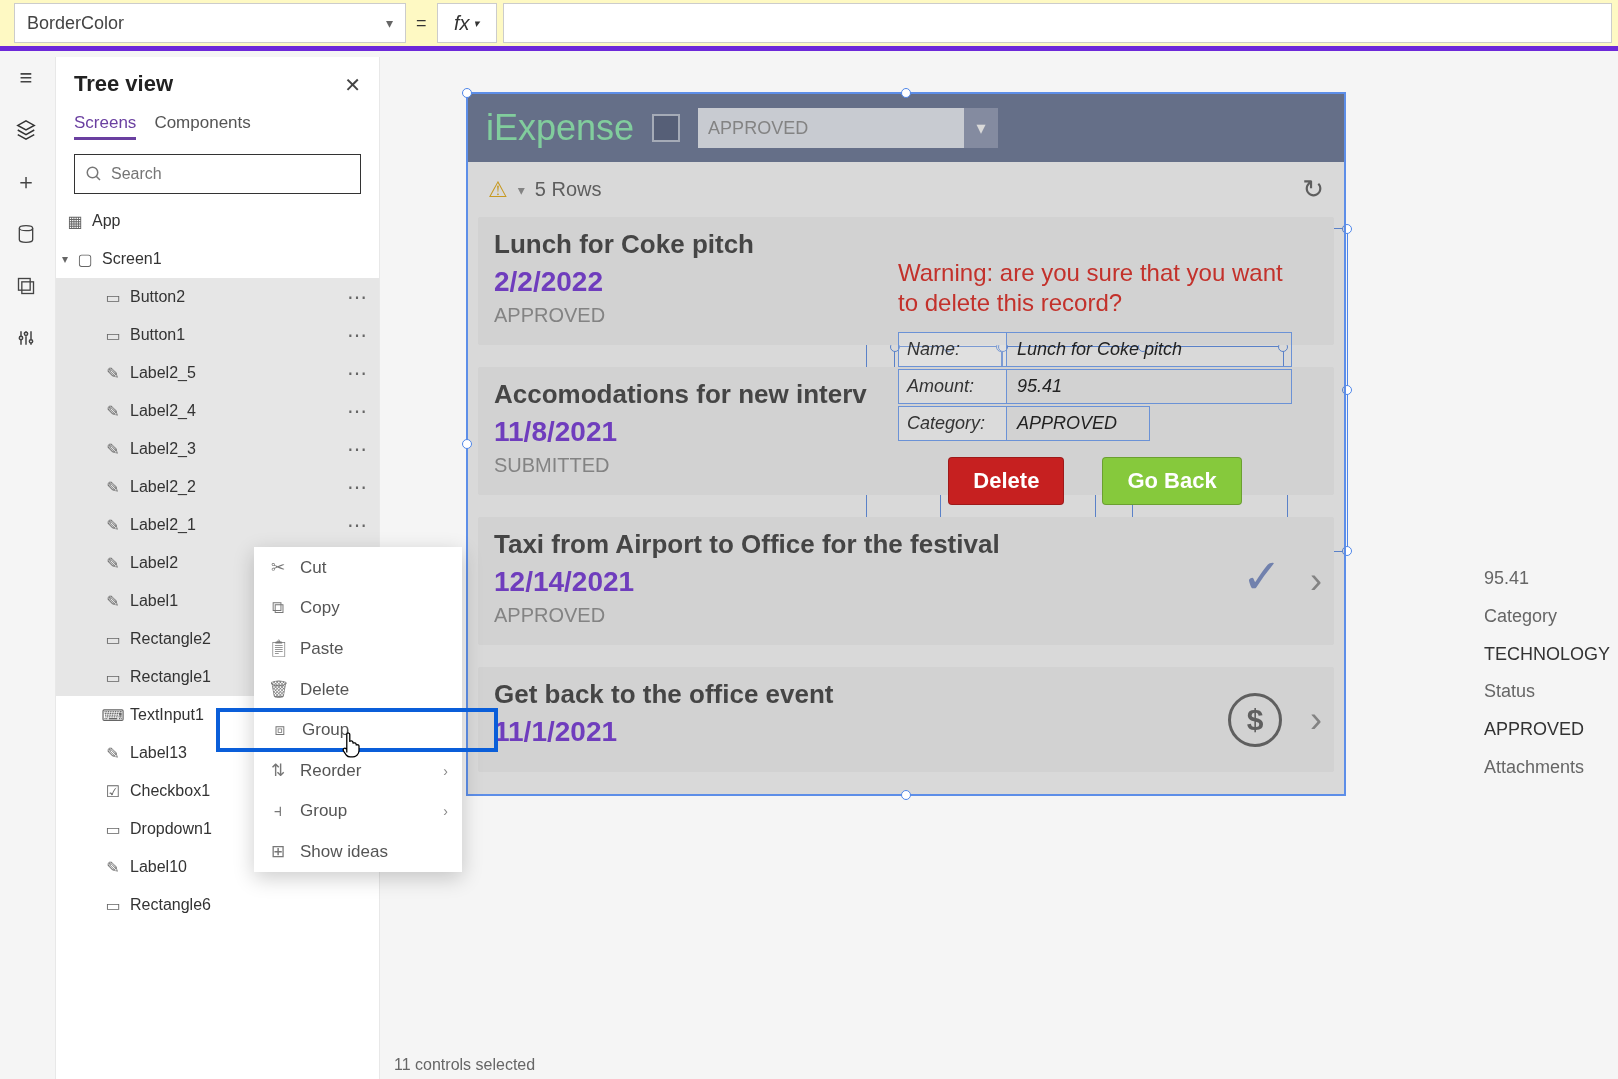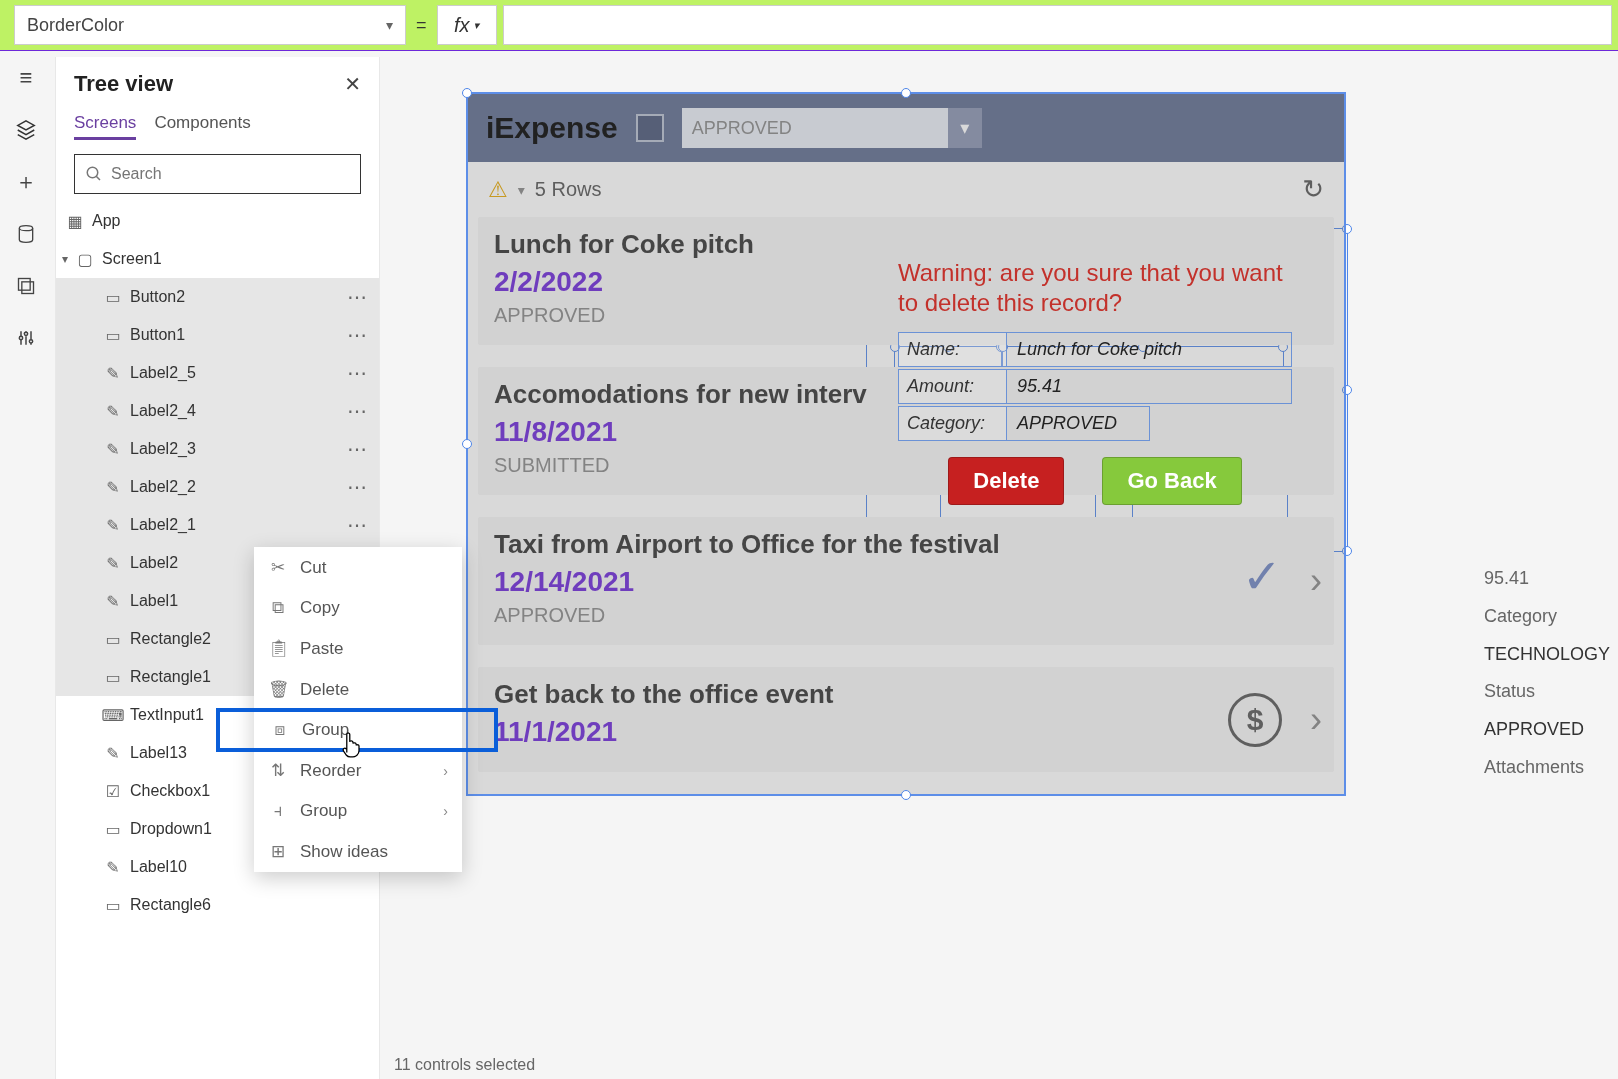--- a/index.html
+++ b/index.html
@@ -1,32 +1,32 @@
 <!DOCTYPE html>
 <html><head>
 <meta charset="utf-8">
 <style>
 * { box-sizing: border-box; margin: 0; padding: 0; font-family: "Segoe UI", Arial, sans-serif; }
 body { background: #f5f5f5; width: 1618px; height: 1079px; overflow: hidden; position: relative; }
 
 
-.top-bar { position: absolute; top: 0; left: 0; right: 0; height: 51px; background: #bef264; display: flex; align-items: center; border-bottom: 1px solid #6d28d9; }
+.top-bar { position: absolute; top: 0; left: 0; right: 0; height: 51px; background: #fef9c3; display: flex; align-items: center; border-bottom: 5px solid #6d28d9; }
 .prop-select { margin-left: 14px; width: 392px; height: 40px; border: 1px solid #ccc; padding: 0 12px; color: #444; font-size: 18px; display: flex; align-items: center; justify-content: space-between; background: #fff; }
 .prop-select .chev { font-size: 14px; color: #666; }
 .eq { margin: 0 10px; color: #333; font-size: 18px; }
 .fx-box { width: 60px; height: 40px; border: 1px solid #ccc; display: flex; align-items: center; justify-content: center; font-style: italic; font-size: 20px; color: #333; background: #fff; margin-right: 6px; }
 .formula-bar { flex: 1; height: 40px; border: 1px solid #ccc; margin-right: 6px; background: #fff; }
 
 
 .left-rail { position: absolute; top: 57px; left: 0; width: 52px; height: calc(100% - 57px); background: #f5f5f5; display: flex; flex-direction: column; align-items: center; padding-top: 8px; gap: 26px; }
 .rail-icon { width: 26px; height: 26px; color: #444; display: flex; align-items: center; justify-content: center; font-size: 22px; }
 
 
 .tree-panel { position: absolute; top: 57px; left: 55px; width: 325px; height: calc(100% - 57px); background: #fff; border-right: 1px solid #e8e8e8; border-left: 1px solid #e8e8e8; }
-.tree-head { display: flex; justify-content: space-between; align-items: center; padding: 14px 18px 6px 18px; }
+.tree-head { display: flex; justify-content: space-between; align-items: flex-end; padding: 14px 18px 6px 18px; }
 .tree-head h2 { font-size: 22px; font-weight: 600; color: #222; }
 .tree-head .close { color: #444; font-size: 20px; cursor: pointer; }
 .tree-tabs { display: flex; gap: 18px; padding: 10px 18px 6px 18px; font-size: 17px; color: #555; }
 .tree-tabs .active { color: #6a3fa0; border-bottom: 3px solid #6a3fa0; padding-bottom: 4px; }
 .tree-search { margin: 8px 18px; height: 40px; border: 1px solid #333; display: flex; align-items: center; padding: 0 10px; gap: 8px; }
 .tree-search input { border: none; outline: none; width: 100%; font-size: 16px; }
 .tree-list { max-height: 780px; overflow: auto; }
 .tree-row { display: flex; align-items: center; height: 38px; padding: 0 8px 0 18px; font-size: 16px; color: #333; gap: 8px; }
 .tree-row.node { padding-left: 10px; }
 .tree-row.childdeep { padding-left: 48px; justify-content: space-between; }
@@ -43,21 +43,21 @@
 .ctx-icon { width: 20px; text-align: center; color: #777; }
 .cursor-hand { position: absolute; left: 337px; top: 729px; font-size: 26px; z-index: 80; color: #000; pointer-events:none; }
 
 
 .canvas-wrap { position: absolute; top: 60px; left: 390px; right: 0; bottom: 30px; background: #f5f5f5; overflow: hidden; }
 .app-frame { position: absolute; left: 78px; top: 34px; width: 876px; height: 700px; background: #fff; }
 .app-overlay { position: absolute; inset: 0; background: rgba(120,120,120,0.28); z-index: 2; }
 .app-frame-border { position: absolute; left: 78px; top: 34px; width: 876px; height: 700px; outline: 2px solid #5d8ee8; z-index: 5; pointer-events: none; }
 
 .app-header { height: 68px; background: #5f6d8f; display: flex; align-items: center; padding: 0 18px; gap: 18px; position: relative; z-index: 1; }
-.app-header .title { color: #000000; font-size: 30px; font-weight: 700; }
+.app-header .title { color: #86efac; font-size: 36px; font-weight: 400; }
 .app-header .chk { width: 28px; height: 28px; border: 2px solid #b8c0d0; background: #4a5778; }
 .app-header .dd { width: 300px; height: 40px; background: #e8ecf4; display: flex; align-items: center; justify-content: space-between; padding: 0 10px; color: #888; font-size: 18px; }
 .app-header .dd .car { width: 34px; height: 40px; background: #8a94b0; display: flex; align-items: center; justify-content: center; color: #fff; margin-right: -10px; }
 .app-header .search { width: 296px; height: 40px; background: #f6f8fc; display: flex; align-items: center; padding: 0 12px; color: #888; font-size: 18px; margin-left: auto; }
 
 .rows-bar { display: flex; align-items: center; padding: 12px 20px; gap: 10px; position: relative; z-index: 1; }
 .rows-bar .warn { color: #e6a700; font-size: 22px; }
 .rows-bar .rtxt { color: #555; font-size: 20px; }
 .rows-bar .refresh { margin-left: auto; font-size: 26px; color: #555; }
 

